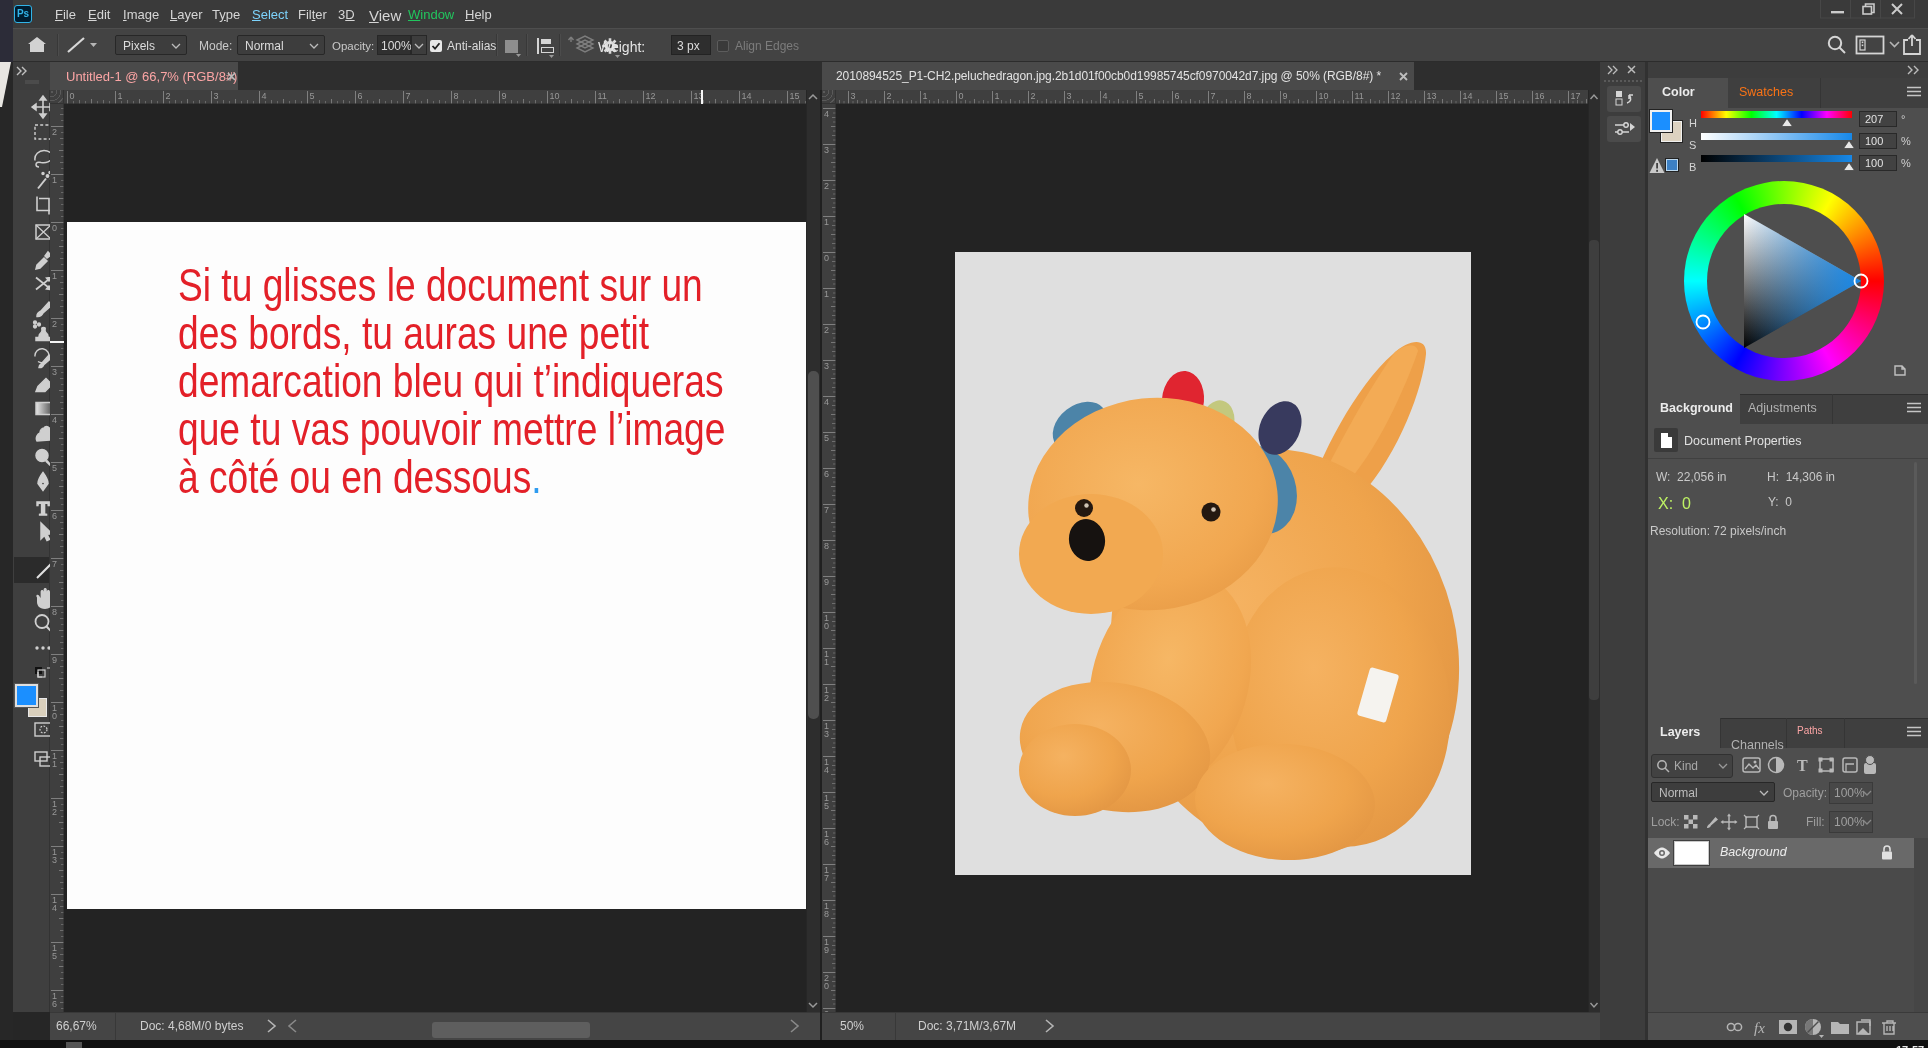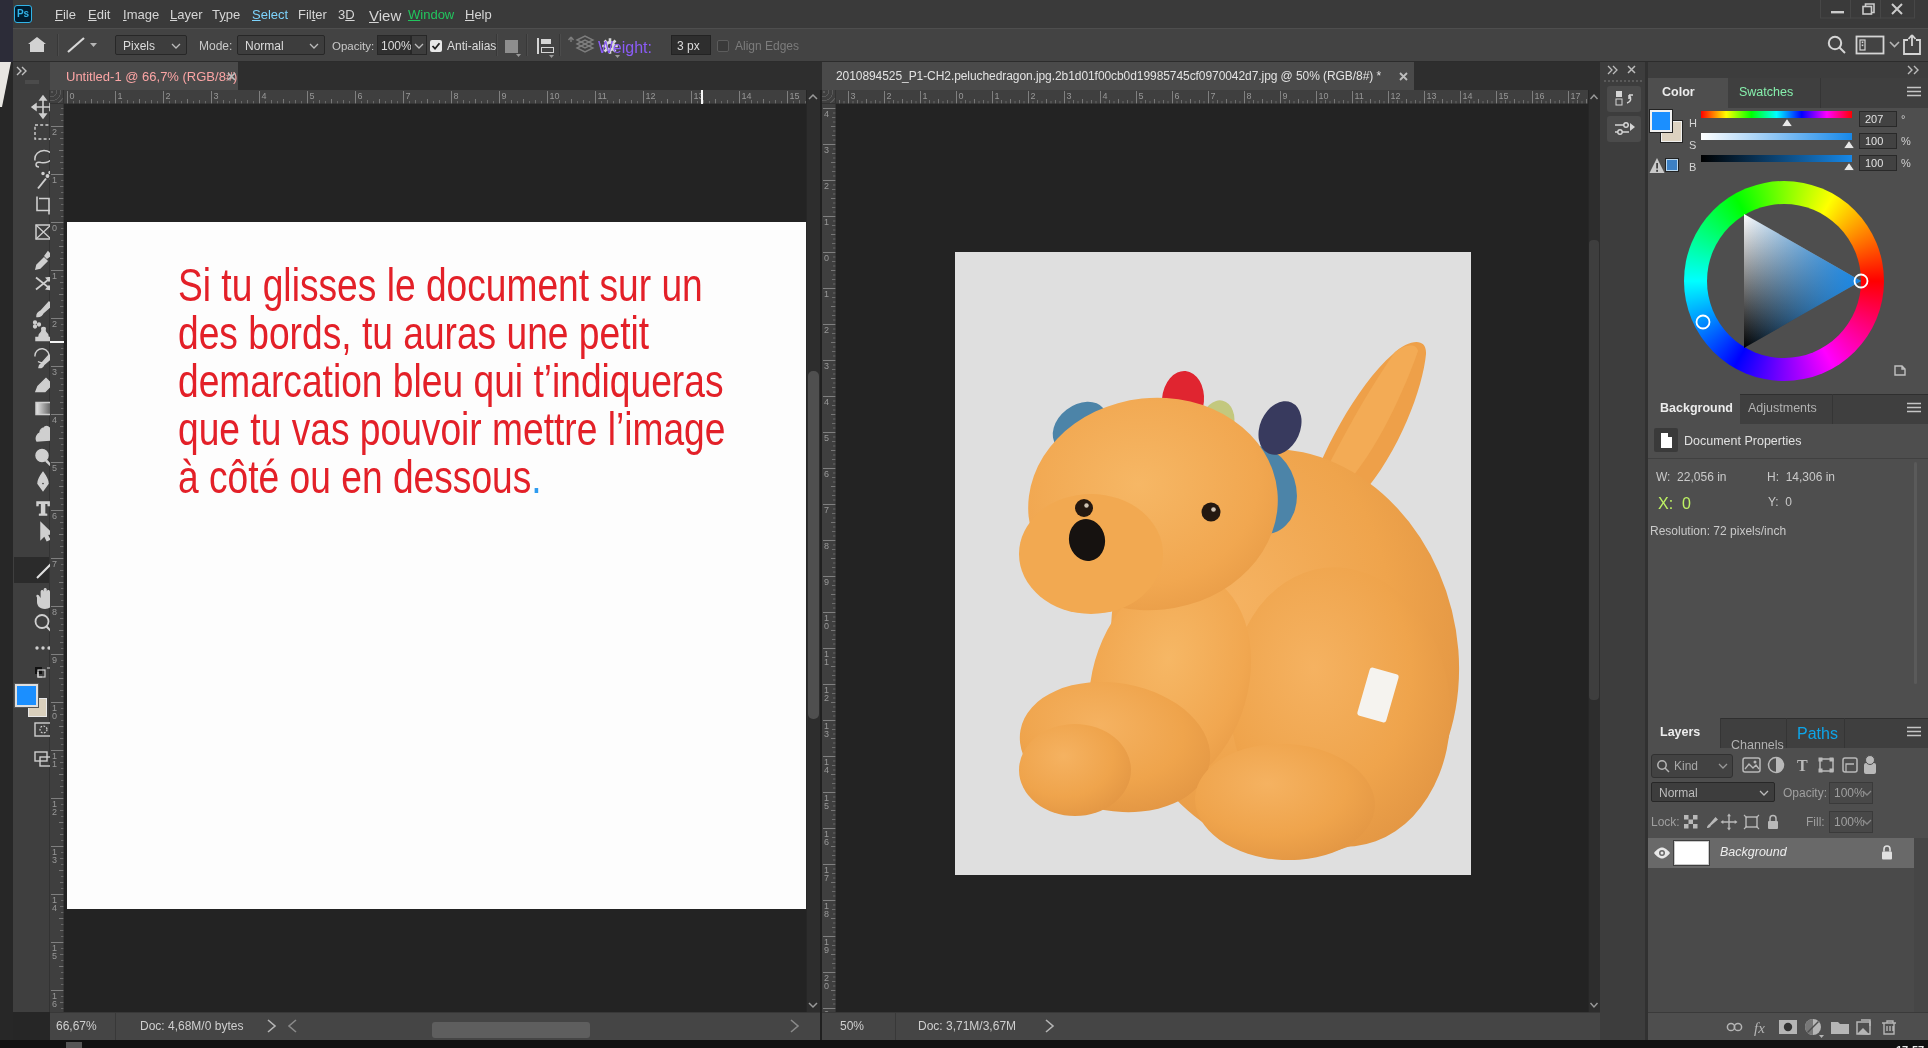--- a/index.html
+++ b/index.html
@@ -84,21 +84,21 @@
 <svg class="abs" style="left:601px;top:37px" width="22" height="22">
 <g fill="#dadada">
       <circle cx="9" cy="9" r="5.2"></circle>
 <g stroke="#dadada" stroke-width="2.6">
 <path d="M9 1.2 V4 M9 14 V16.8 M1.2 9 H4 M14 9 H16.8 M3.5 3.5 L5.5 5.5 M12.5 12.5 L14.5 14.5 M14.5 3.5 L12.5 5.5 M5.5 12.5 L3.5 14.5"></path>
       </g>
 <circle cx="9" cy="9" r="2.2" fill="#434343"></circle>
     </g>
 <path d="M14 18 l5 0 l-2.5 3 Z" fill="#999"></path>
   </svg>
-<div class="txt" style="left:598px;top:39px;font-size:16px;color:#8b5cf6">Weight:</div>
+<div class="txt" style="left:598px;top:39px;font-size:14px;color:#e5e5e5">Weight:</div>
 <div class="abs" style="left:671px;top:35px;width:40px;height:20px;background:#2e2e2e;border:1px solid #232323"></div>
 <div class="txt" style="left:677px;top:39px;font-size:12px;color:#dcdcdc">3 px</div>
 <div class="abs" style="left:717px;top:40px;width:12px;height:12px;border:1px solid #5c5c5c;border-radius:2px;background:#3a3a3a"></div>
 <div class="txt" style="left:735px;top:39px;font-size:12px;color:#7c7c7c">Align Edges</div>
 <svg class="abs" style="left:1824px;top:32px" width="100" height="26">
 <circle cx="11" cy="11" r="6.2" fill="none" stroke="#d5d5d5" stroke-width="2"></circle>
     <path d="M15.5 15.5 L21 21" stroke="#d5d5d5" stroke-width="2"></path>
 <rect x="32.5" y="4.5" width="27" height="17" fill="none" stroke="#d5d5d5" stroke-width="1.8"></rect>
 <rect x="36" y="8" width="5" height="10" fill="none" stroke="#d5d5d5" stroke-width="1.2"></rect>
 <rect x="37.7" y="9.5" width="1.6" height="1.6" fill="#d5d5d5"></rect>
@@ -1080,21 +1080,21 @@
 <path d="M17 3 l5 4 l-5 4 Z" fill="#d5d5d5"></path>
   </svg>
 <div class="abs" style="left:1645px;top:62px;width:3px;height:978px;background:#313131"></div>
 <svg class="abs" style="left:1906px;top:64px" width="18" height="12">
     <path d="M2 2 l4 4 l-4 4 M8 2 l4 4 l-4 4" stroke="#bbb" stroke-width="1.4" fill="none"></path>
   </svg>
 <div class="abs" style="left:1648px;top:78px;width:280px;height:316px;background:#4e4e4e"></div>
 <div class="abs" style="left:1648px;top:78px;width:280px;height:30px;background:#3f3f3f"></div>
 <div class="abs" style="left:1648px;top:78px;width:80px;height:30px;background:#4e4e4e"></div>
 <div class="txt" style="left:1662px;top:85px;font-size:12.5px;font-weight:bold;color:#ececec">Color</div>
-<div class="txt" style="left:1739px;top:85px;font-size:12.5px;color:#86efac">Swatches</div>
+<div class="txt" style="left:1739px;top:85px;font-size:12.5px;color:#f97316">Swatches</div>
 <div class="abs" style="left:1820px;top:78px;width:1px;height:30px;background:#353535"></div>
 <svg class="abs" style="left:1906px;top:85px" width="16" height="14">
     <path d="M1 2.5 h14 M1 6.5 h14 M1 10.5 h14" stroke="#c5c5c5" stroke-width="1.6"></path>
   </svg>
 <div class="abs" style="left:1661px;top:121px;width:21px;height:21px;background:#ddd2c0;border:1.5px solid #f0f0f0;outline:1.5px solid #222"></div>
 <div class="abs" style="left:1650px;top:110px;width:22px;height:22px;background:#1b8fff;border:2px solid #f0f0f0;outline:1.5px solid #222"></div>
 <svg class="abs" style="left:1649px;top:157px" width="36px" height="18">
     <path d="M8 1 L15.5 16 H0.5 Z" fill="#c9c9c9"></path>
     <rect x="7.2" y="6" width="1.8" height="5.5" fill="#404040"></rect>
     <rect x="7.2" y="12.8" width="1.8" height="2" fill="#404040"></rect>
@@ -1164,21 +1164,21 @@
 <div class="txt" style="left:1767px;top:470px;font-size:12px;color:#c9c9c9">H:&nbsp; 14,306 in</div>
 <div class="txt" style="left:1658px;top:495px;font-size:16px;color:#bef264">X:&nbsp; 0</div>
 <div class="txt" style="left:1768px;top:495px;font-size:12px;color:#c9c9c9">Y:&nbsp; 0</div>
 <div class="txt" style="left:1650px;top:524px;font-size:12px;color:#c9c9c9">Resolution: 72 pixels/inch</div>
 <div class="abs" style="left:1914px;top:462px;width:3px;height:222px;background:#5a5a5a;border-radius:2px"></div>
 <div class="abs" style="left:1648px;top:718px;width:280px;height:322px;background:#4e4e4e"></div>
 <div class="abs" style="left:1648px;top:718px;width:280px;height:30px;background:#3f3f3f;border-top:1px solid #2f2f2f"></div>
 <div class="abs" style="left:1648px;top:718px;width:72px;height:30px;background:#4e4e4e"></div>
 <div class="txt" style="left:1660px;top:725px;font-size:12.5px;font-weight:bold;color:#ececec">Layers</div>
 <div class="txt" style="left:1731px;top:738px;font-size:12.5px;color:#b2b2b2">Channels</div>
-<div class="txt" style="left:1797px;top:725px;font-size:16px;color:#0ea5e9">Paths</div>
+<div class="txt" style="left:1797px;top:725px;font-size:10px;color:#fca5a5">Paths</div>
 <div class="abs" style="left:1720px;top:718px;width:1px;height:30px;background:#353535"></div>
 <div class="abs" style="left:1786px;top:718px;width:1px;height:30px;background:#353535"></div>
 <div class="abs" style="left:1844px;top:718px;width:1px;height:30px;background:#353535"></div>
 <svg class="abs" style="left:1906px;top:725px" width="16" height="14">
     <path d="M1 2.5 h14 M1 6.5 h14 M1 10.5 h14" stroke="#c5c5c5" stroke-width="1.6"></path>
   </svg>
 <div class="abs" style="left:1651px;top:754px;width:82px;height:24px;background:#424242;border:1px solid #313131;border-radius:3px"></div>
 <svg class="abs" style="left:1656px;top:759px" width="16" height="16">
     <circle cx="6" cy="6" r="4.2" fill="none" stroke="#b5b5b5" stroke-width="1.5"></circle>
     <path d="M9 9 l4 4" stroke="#b5b5b5" stroke-width="1.5"></path>

